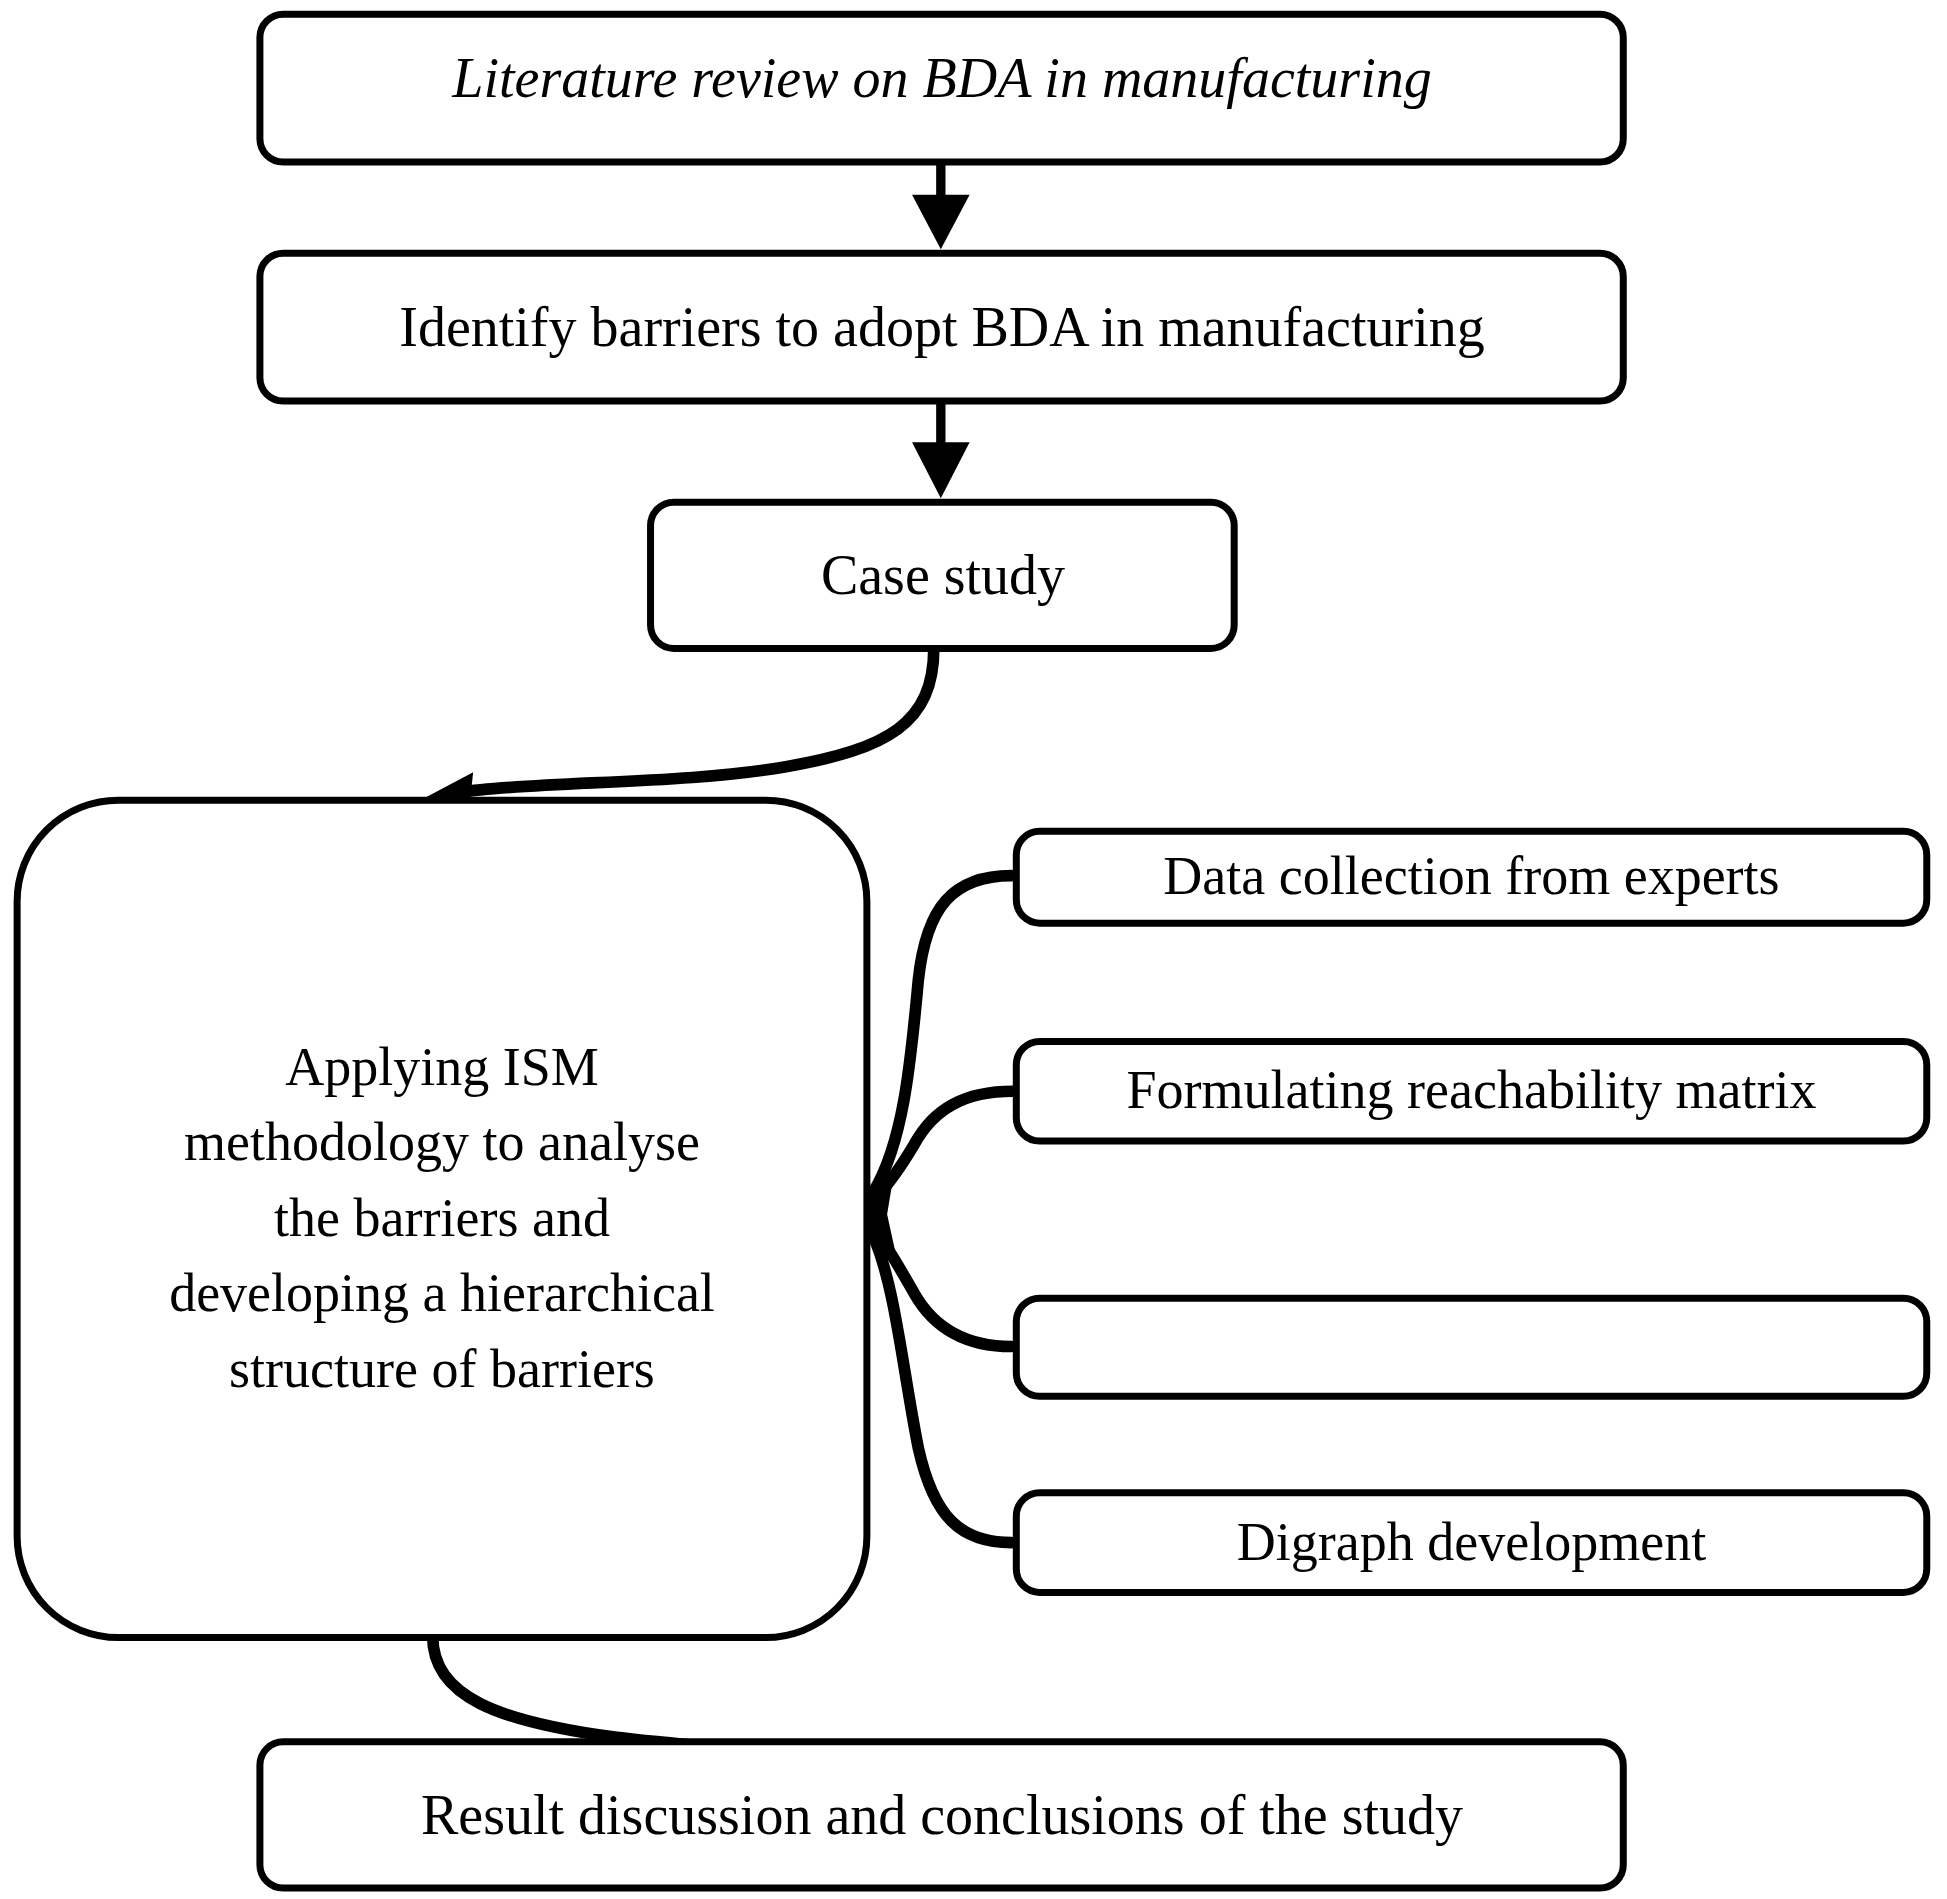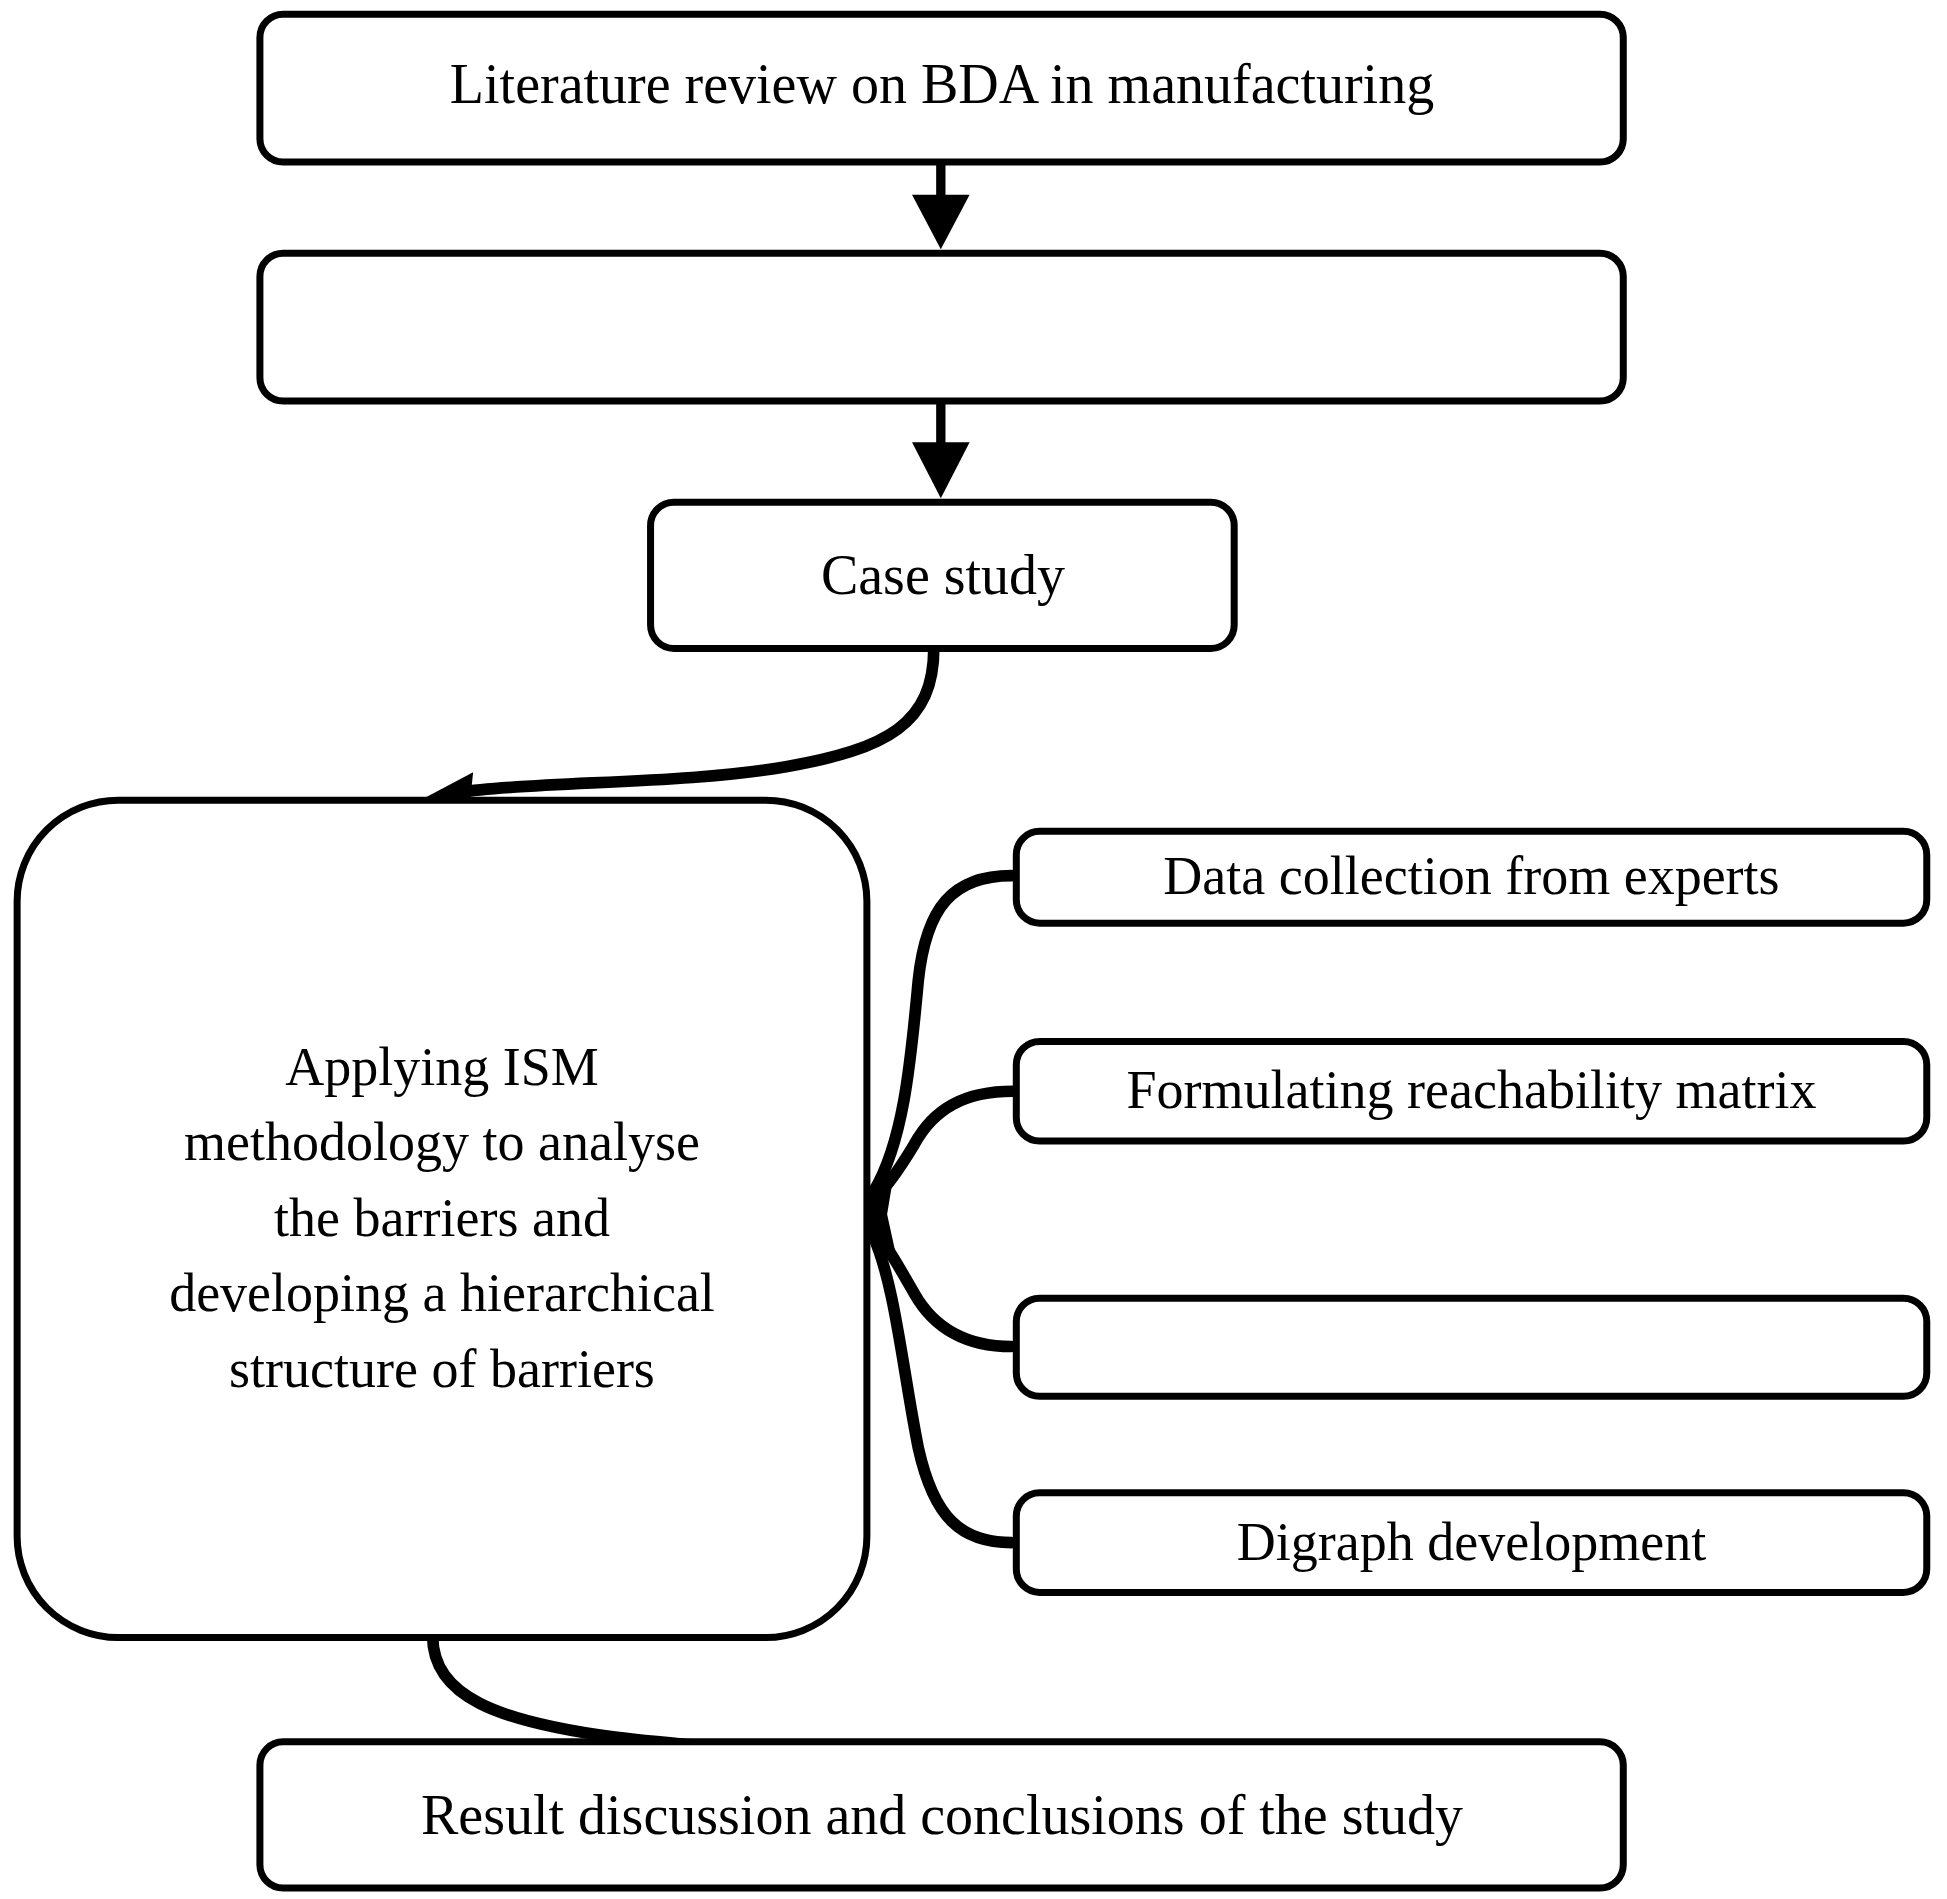--- a/index.html
+++ b/index.html
@@ -104,22 +104,23 @@
       <rect x="1306" y="1338" rx="30" ry="30" width="1170" height="128"></rect>
 
       <rect x="1306" y="1668" rx="30" ry="30" width="1170" height="126"></rect>
 
       <rect x="1306" y="1918" rx="30" ry="30" width="1170" height="128"></rect>
 
       <rect x="334" y="2238" rx="30" ry="30" width="1752" height="188"></rect>
     </g>
   </svg>
 
-  <div class="node-label fs-lg" style="left:260px; top:10px; width:1364px; height:148px;">Literature review on BDA in manufacturing</div>
+  <div class="node-label fs-lg" style="left:260px; top:4px; width:1364px; height:148px;font-style:italic;">Literature review on BDA in manufacturing</div>
 
+  <div class="node-label fs-lg" style="left:260px; top:253px; width:1364px; height:148px;">Identify barriers to adopt BDA in manufacturing</div>
 
   <div class="node-label fs-lg" style="left:651px; top:502px; width:584px; height:146px;">Case study</div>
 
   <div class="node-label fs-ism" style="left:48px; top:800px; width:788px; height:837px;">Applying ISM
 methodology to analyse
 the barriers and
 developing a hierarchical
 structure of barriers</div>
 
   <div class="node-label fs-md" style="left:1016px; top:831px; width:911px; height:92px;">Data collection from experts</div>

